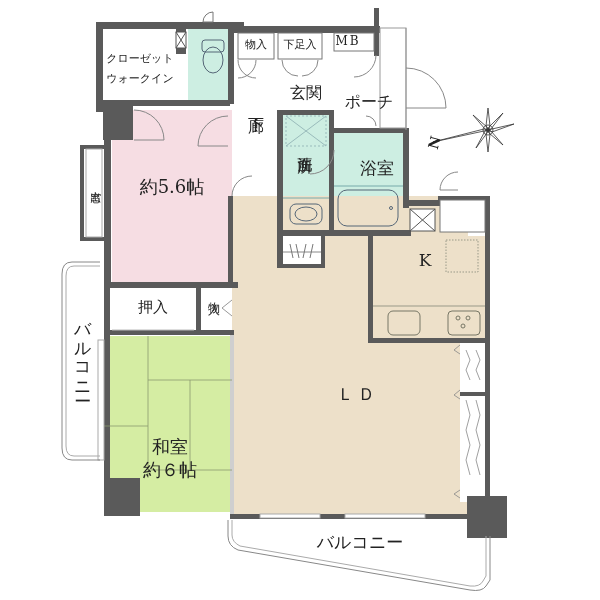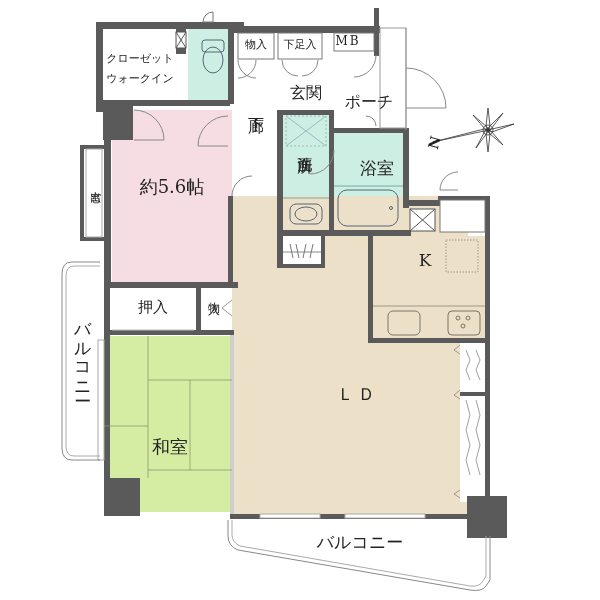--- a/index.html
+++ b/index.html
@@ -182,17 +182,18 @@
   <div>約5.6帖</div>
 </div>
 <div class="lbl v" style="left:88px;top:182px;font-size:11px;">出窓</div>
 <div class="lbl" style="left:380px;top:250px;width:90px;font-size:17px;">
   <div>K</div>
 </div>
 <div class="lbl" style="left:110px;top:298px;width:86px;font-size:15px;">押入</div>
 <div class="lbl v" style="left:206px;top:292px;font-size:12px;">物入</div>
 <div class="lbl" style="left:120px;top:396px;width:100px;font-size:18px;margin-top:40px;">
   <div>和室</div>
+  <div>約６帖</div>
 </div>
 <div class="lbl" style="left:318px;top:384px;width:80px;font-size:17px;letter-spacing:4px;">ＬＤ</div>
 <div class="lbl v" style="left:72px;top:310px;font-size:17px;">バルコニー</div>
 <div class="lbl" style="left:300px;top:532px;width:120px;font-size:17px;">バルコニー</div>
 <div class="lbl" style="left:428px;top:134px;width:14px;font-size:14px;font-weight:bold;transform:rotate(-75deg);">N</div>
 
 </body></html>

